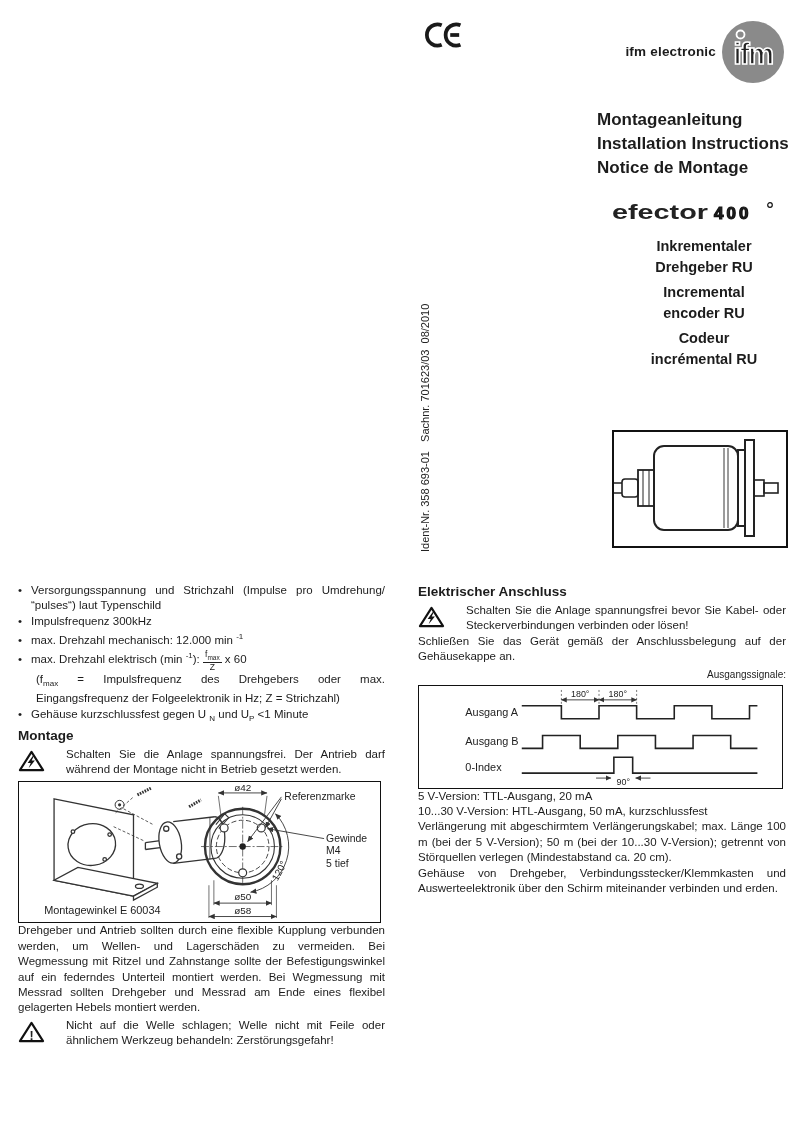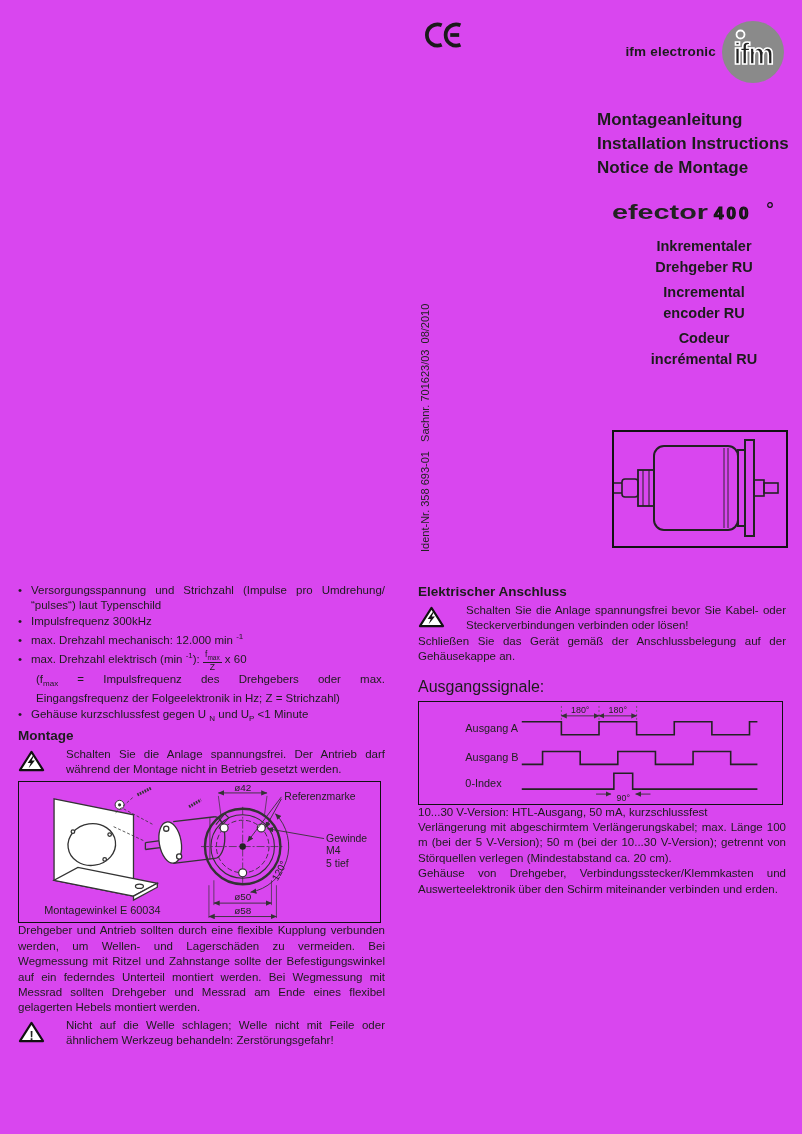--- a/index.html
+++ b/index.html
@@ -1,16 +1,16 @@
 <!DOCTYPE html>
 <html><head>
 <meta charset="utf-8">
 <style>
   html,body{margin:0;padding:0;background:#e8e8e8;}
-  .page{position:relative;width:802px;height:1134px;background:#d946ef;margin:0 auto;
+  .page{position:relative;width:802px;height:1134px;background:#ffffff;margin:0 auto;
         font-family:"Liberation Sans",sans-serif;color:#1c1c1c;overflow:hidden;}
   
   .ce{position:absolute;left:417px;top:20px;}
   .brand-text{position:absolute;left:540px;top:44px;width:176px;text-align:right;
               font-size:13.5px;font-weight:bold;letter-spacing:.2px;}
   .ifm-logo{position:absolute;left:721px;top:20px;}
   .doc-titles{position:absolute;left:597px;top:108px;width:200px;
               font-weight:bold;font-size:17px;line-height:24px;}
   .efector-logo{position:absolute;left:610px;top:198px;}
   .product-titles{position:absolute;left:604px;top:236px;width:200px;text-align:center;
@@ -28,21 +28,21 @@
   .warn-row{display:flex;gap:20px;align-items:flex-start;margin-top:2px;}
   .warn-icon{flex:0 0 28px;padding-top:2px;}
   ul.bullets{list-style:none;margin:0;padding:0;font-size:11.5px;line-height:15.4px;}
   ul.bullets li{padding-left:13px;text-align:justify;}
   .b{display:inline-block;width:13px;margin-left:-13px;}
   .cont{padding-left:5px;}
   sub{font-size:8px;}  sup{font-size:8px;}
   .frac{display:inline-block;vertical-align:-7px;text-align:center;line-height:1;font-size:8.5px;}
   .frac-top{display:block;border-bottom:1px solid #222;padding:0 2px 1px 2px;}
   .diagram-box{margin-top:4px;border:1.8px solid #111;width:360px;height:139px;padding:1px 0 0 1px;}
-  .signals-label{font-size:16px;margin-top:13px;}
+  .signals-label{font-size:10px;margin-top:4px;text-align:right;}
   .signal-box{margin-top:5px;border:1.5px solid #111;width:363px;height:102px;}
   .mt6{margin-top:6px;} .mt14{margin-top:8px;}
   .mt16{margin-top:16px;} .mt22{margin-top:14px;} .mt4{margin-top:4px;}
   svg text{font-family:"Liberation Sans",sans-serif;fill:#222;}
 </style>
 </head>
 <body>
 
 <div class="page">
 
@@ -275,19 +275,20 @@
           <line x1="181" y1="14" x2="219" y2="14" marker-start="url(#sArr)" marker-end="url(#sArr)"></line>
           <line x1="178" y1="93" x2="193" y2="93" marker-end="url(#sArr)"></line>
           <line x1="233" y1="93" x2="218" y2="93" marker-end="url(#sArr)"></line>
         </g>
         <text x="162" y="11" font-size="9" text-anchor="middle">180°</text>
         <text x="200" y="11" font-size="9" text-anchor="middle">180°</text>
         <text x="205.5" y="100" font-size="9" text-anchor="middle">90°</text>
       </svg>
     </div>
 
+    <p class="body mt4" style="text-align:left;">5 V-Version: TTL-Ausgang, 20 mA</p>
     <p class="body" style="text-align:left;">10...30 V-Version: HTL-Ausgang, 50 mA, kurzschlussfest</p>
 
     <p class="body mt16">Verlängerung mit abgeschirmtem Verlängerungskabel; max. Länge 100 m (bei der 5 V-Version); 50 m (bei der 10...30 V-Version); getrennt von Störquellen verlegen (Mindestabstand ca. 20 cm).</p>
     <p class="body">Gehäuse von Drehgeber, Verbindungsstecker/Klemmkasten und Auswerteelektronik über den Schirm miteinander verbinden und erden.</p>
   </div>
 
 </div>
 
 </body></html>

